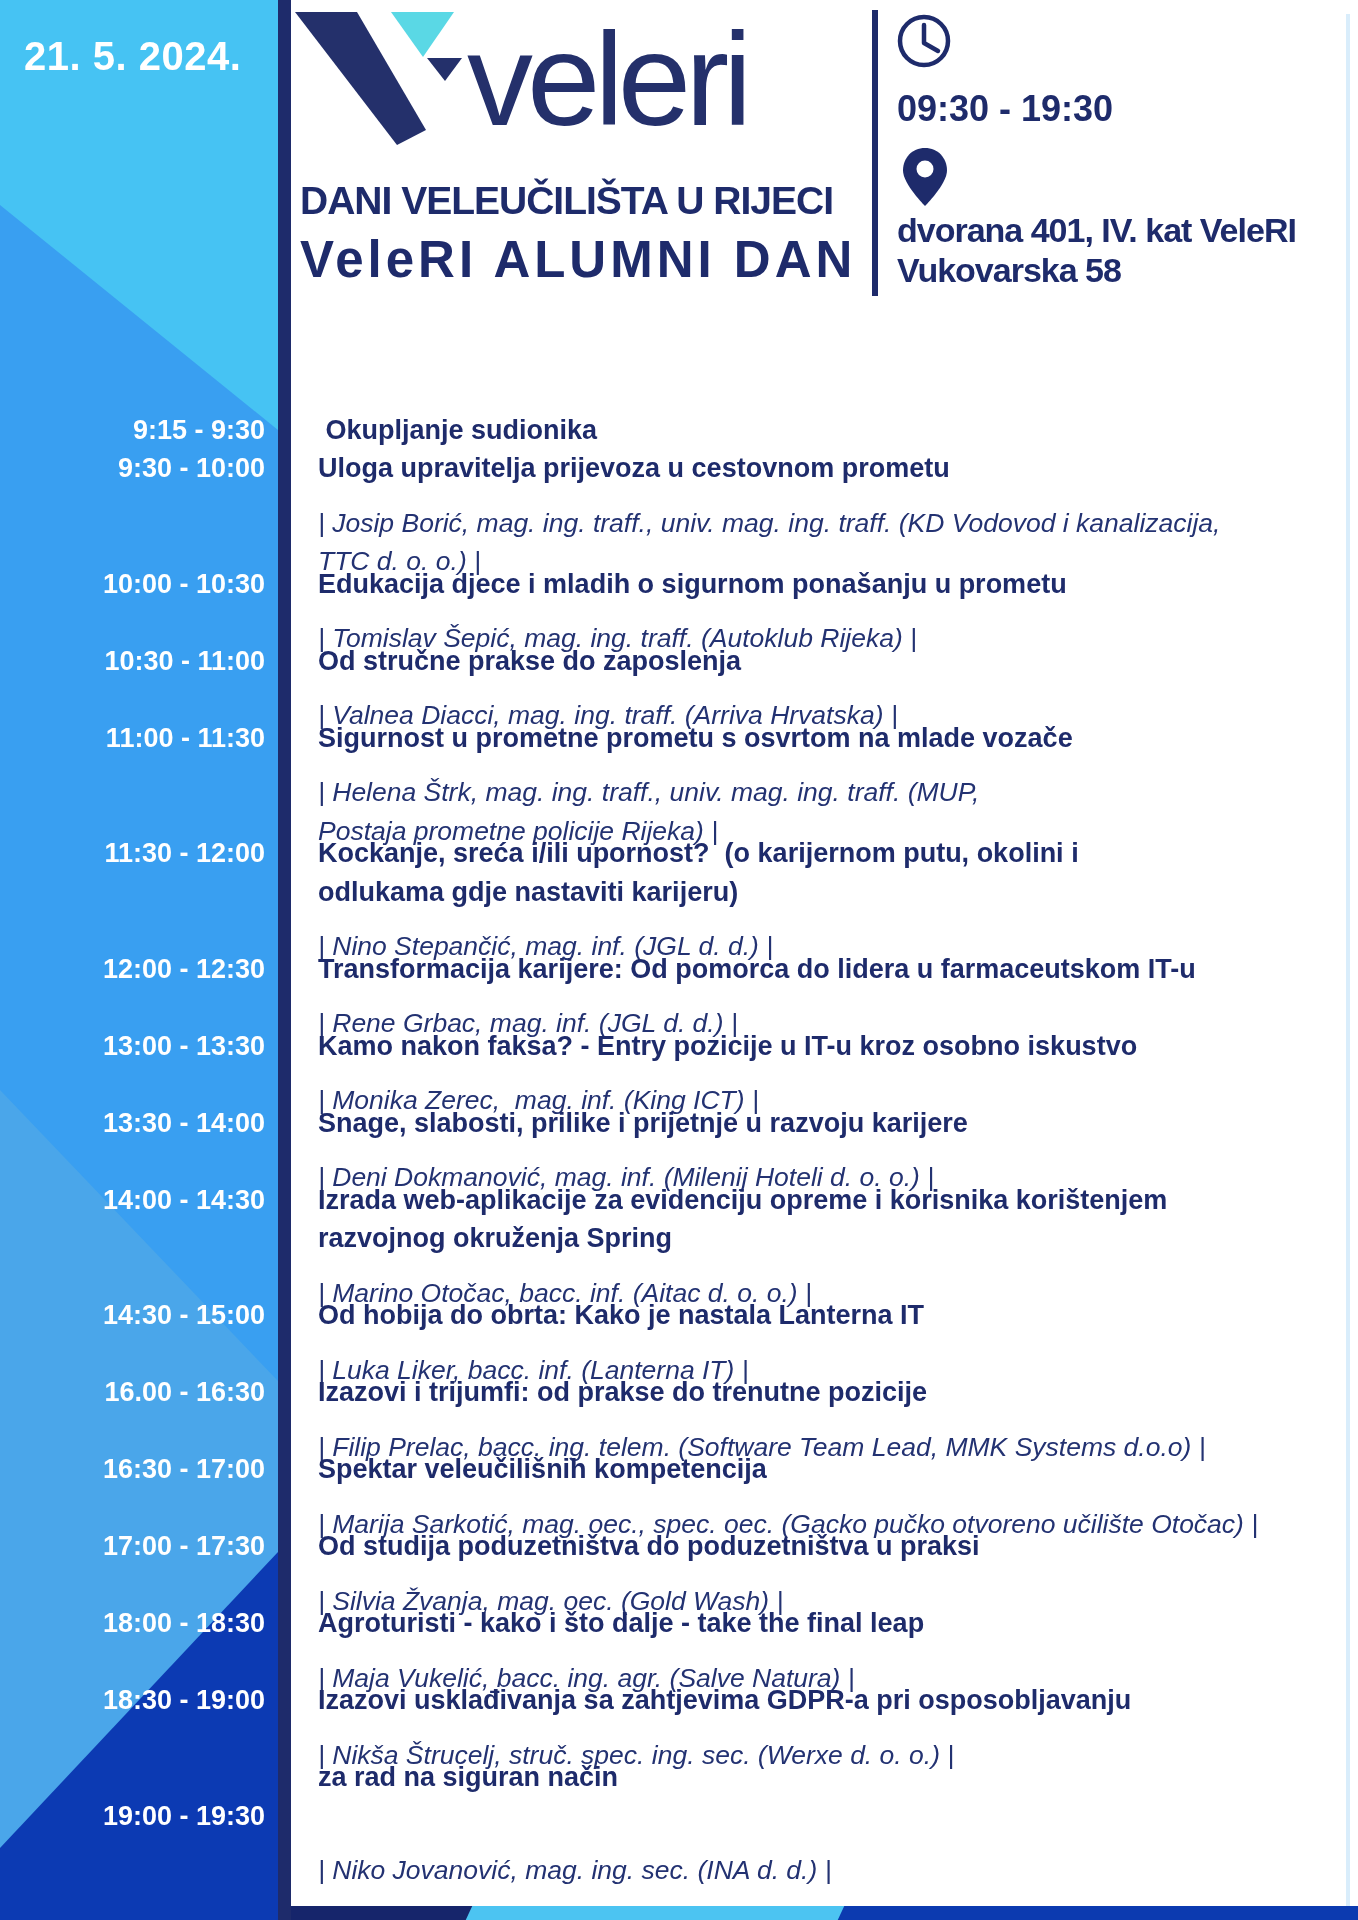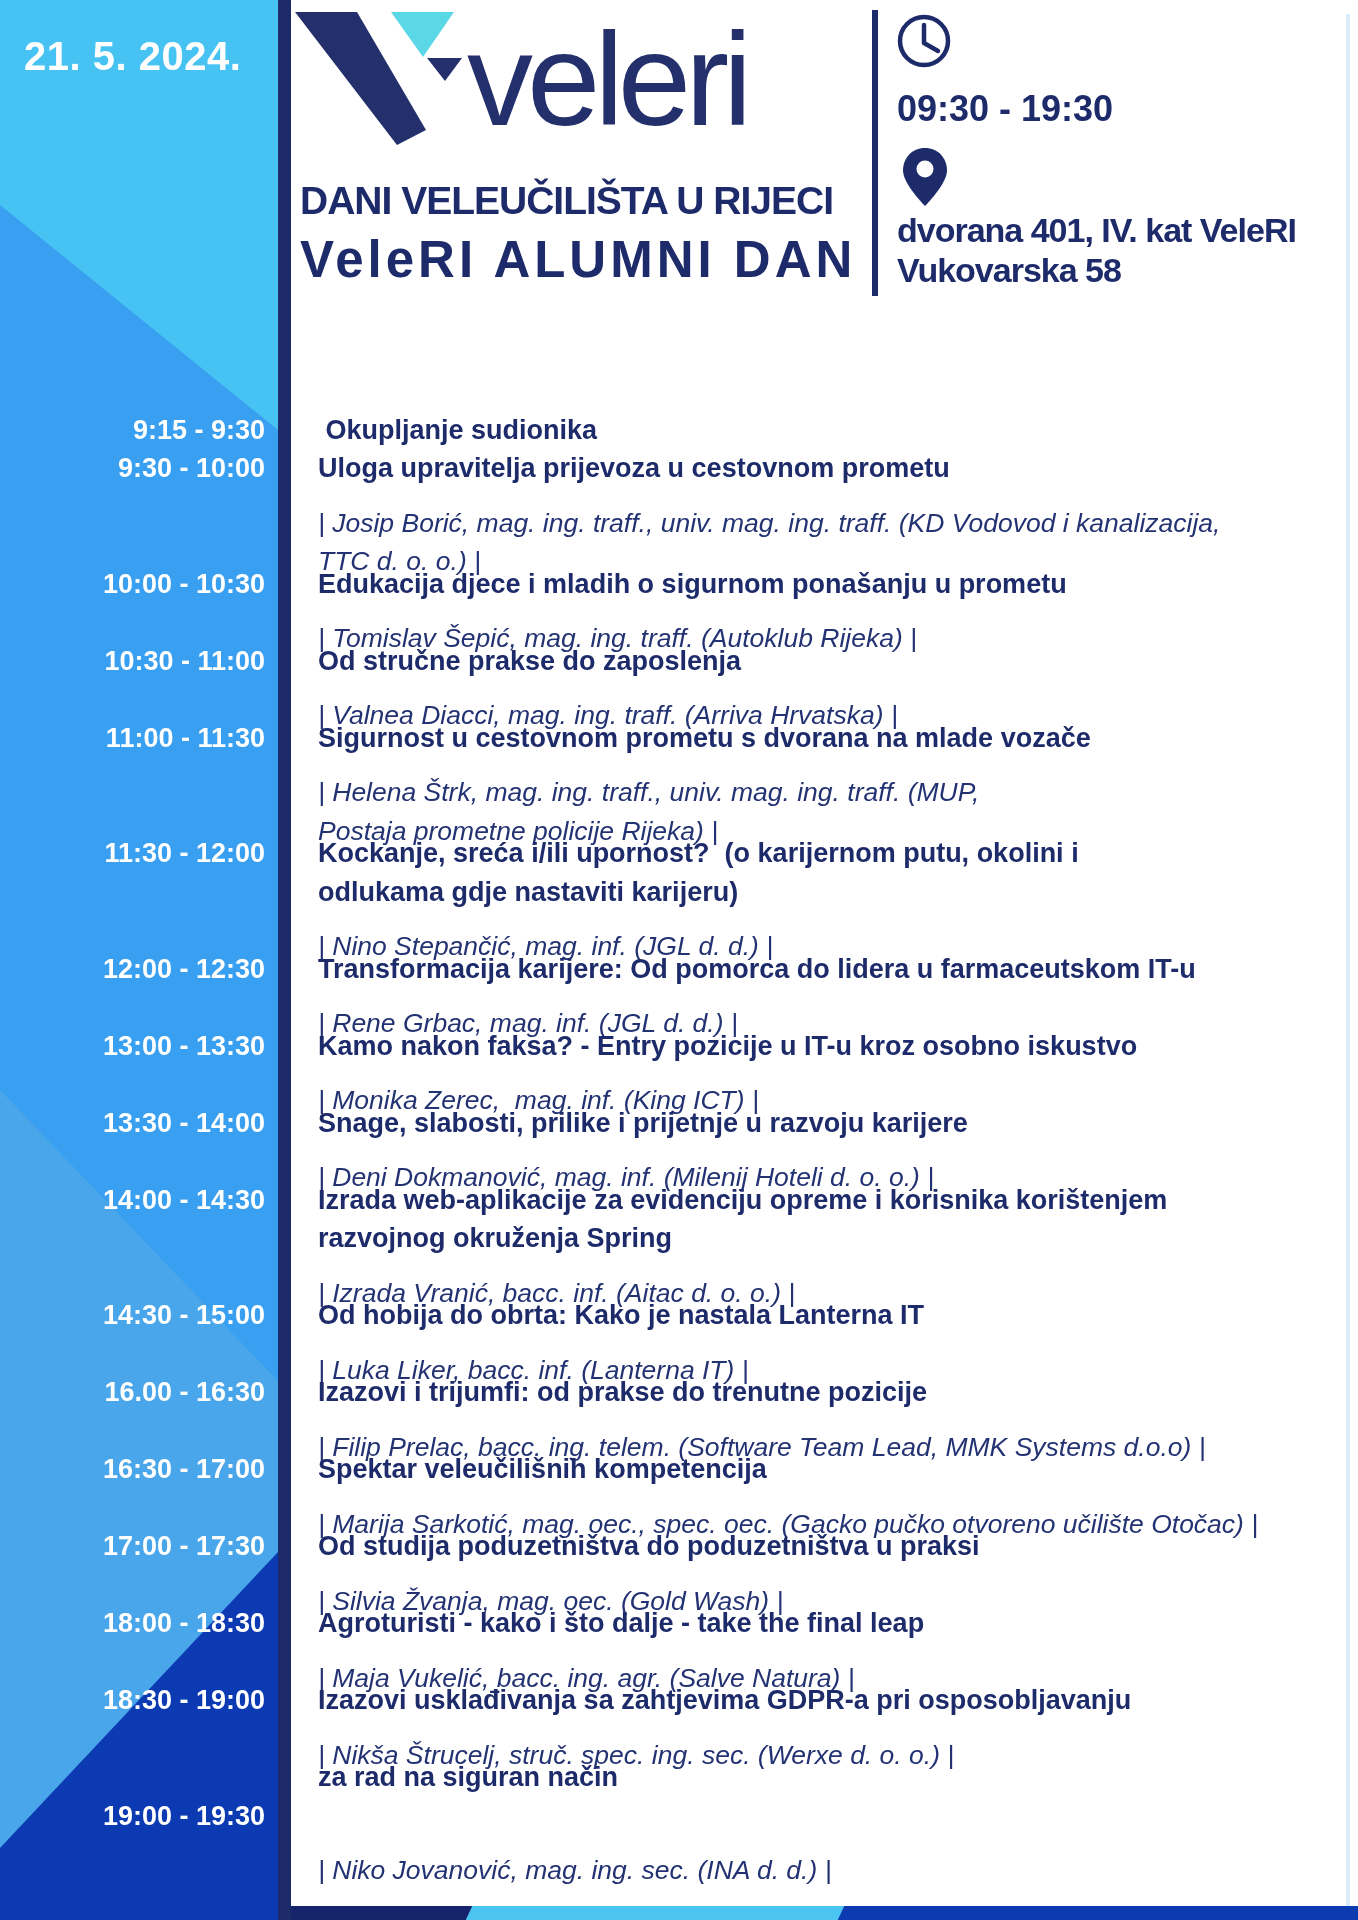--- a/index.html
+++ b/index.html
@@ -119,21 +119,21 @@
     <div class="srow">
       <div class="stime">10:30 - 11:00</div>
       <div class="stext title">Od stručne prakse do zaposlenja</div>
     </div>
     <div class="srow">
       <div class="stime"></div>
       <div class="stext speaker">| Valnea Diacci, mag. ing. traff. (Arriva Hrvatska) |</div>
     </div>
     <div class="srow">
       <div class="stime">11:00 - 11:30</div>
-      <div class="stext title">Sigurnost u cestovnom prometu s dvorana na mlade vozače</div>
+      <div class="stext title">Sigurnost u prometne prometu s osvrtom na mlade vozače</div>
     </div>
     <div class="srow">
       <div class="stime"></div>
       <div class="stext speaker">| Helena Štrk, mag. ing. traff., univ. mag. ing. traff. (MUP,</div>
     </div>
     <div class="srow">
       <div class="stime"></div>
       <div class="stext speaker">Postaja prometne policije Rijeka) |</div>
     </div>
     <div class="srow">
@@ -175,21 +175,21 @@
     <div class="srow">
       <div class="stime">14:00 - 14:30</div>
       <div class="stext title"><span>Izrada </span><span class="it">web</span><span>-aplikacije za evidenciju opreme i korisnika korištenjem</span></div>
     </div>
     <div class="srow">
       <div class="stime"></div>
       <div class="stext title">razvojnog okruženja Spring</div>
     </div>
     <div class="srow">
       <div class="stime"></div>
-      <div class="stext speaker">| Izrada Vranić, bacc. inf. (Aitac d. o. o.) |</div>
+      <div class="stext speaker">| Marino Otočac, bacc. inf. (Aitac d. o. o.) |</div>
     </div>
     <div class="srow">
       <div class="stime">14:30 - 15:00</div>
       <div class="stext title">Od hobija do obrta: Kako je nastala Lanterna IT</div>
     </div>
     <div class="srow">
       <div class="stime"></div>
       <div class="stext speaker">| Luka Liker, bacc. inf. (Lanterna IT) |</div>
     </div>
     <div class="srow">

